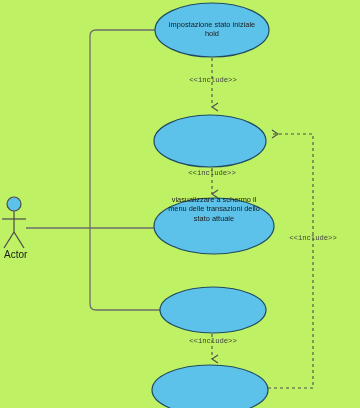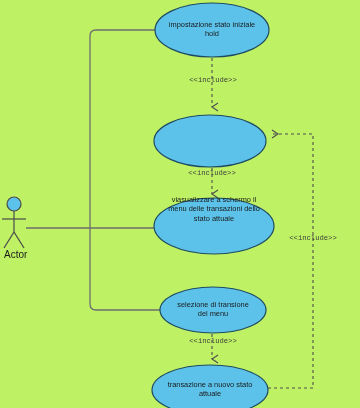--- a/index.html
+++ b/index.html
@@ -100,25 +100,21 @@
   </svg>
 
   <div class="uc-label" style="left:152px; top:20px; width:120px;">impostazione stato iniziale
 hold</div>
 
 
   <div class="uc-label" style="left:152px; top:195px; width:124px;">viasualizzare a schermo il
 menu delle transazioni  dello
 stato attuale</div>
 
-  <div class="uc-label" style="left:155px; top:300px; width:116px;">selezione di transione
-del menu</div>
 
-  <div class="uc-label" style="left:150px; top:380px; width:120px;">transazione a nuovo stato
-attuale</div>
 
   <div class="inc-label" style="left:181px; top:76px; width:64px;">&lt;&lt;include&gt;&gt;</div>
 
   <div class="inc-label" style="left:180px; top:169px; width:64px;">&lt;&lt;include&gt;&gt;</div>
 
   <div class="inc-label" style="left:181px; top:337px; width:64px;">&lt;&lt;include&gt;&gt;</div>
 
   <div class="inc-label" style="left:281px; top:234px; width:64px;">&lt;&lt;include&gt;&gt;</div>
 
   <div class="actor-label" style="left:4px; top:250px;">Actor</div>

